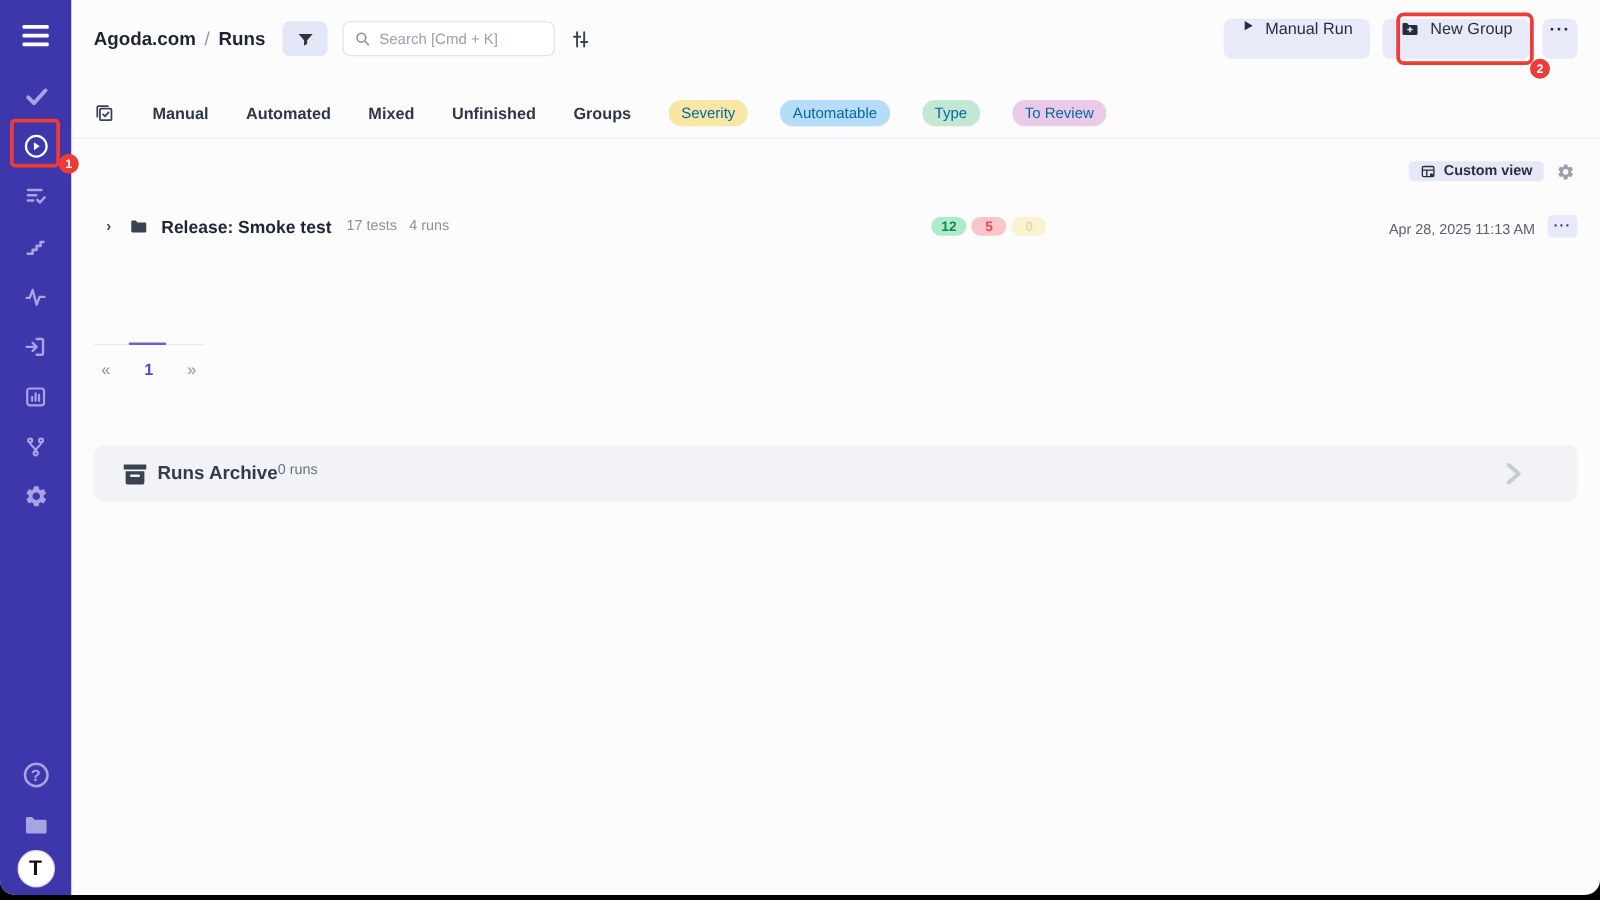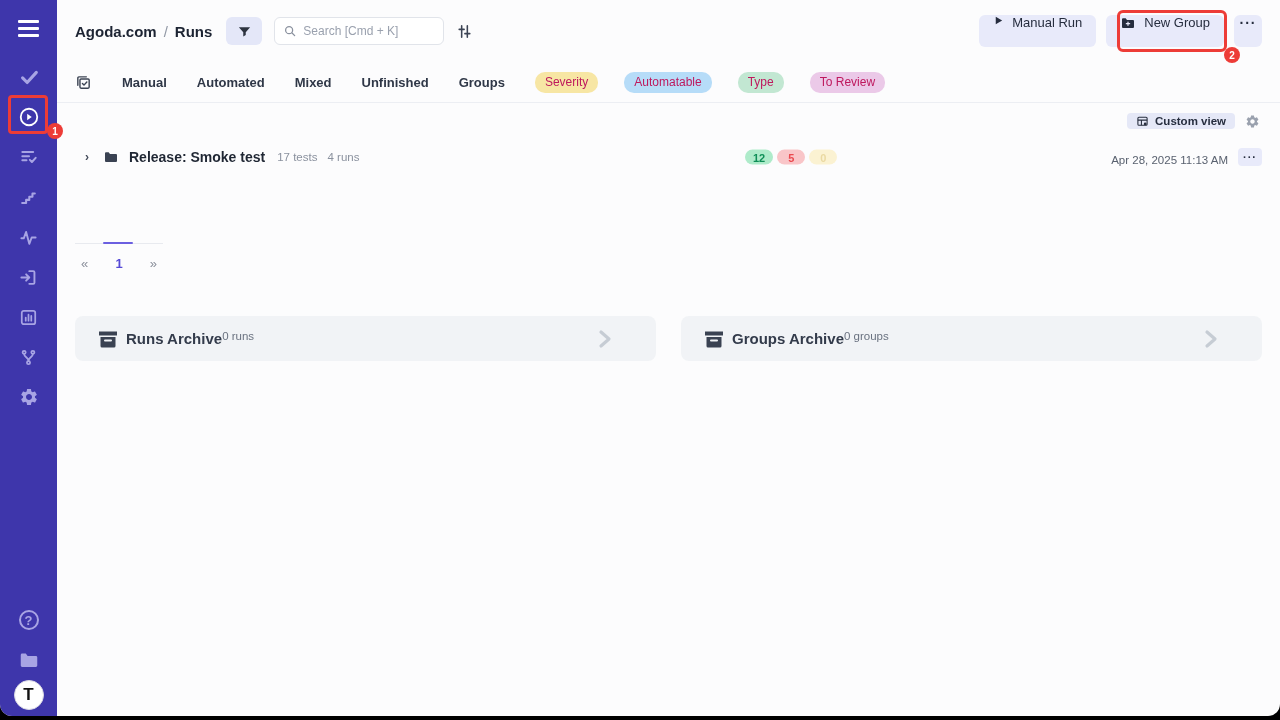--- a/index.html
+++ b/index.html
@@ -13,40 +13,40 @@
   .burger span { display:block; width:21px; height:3px; background:#fff; border-radius:1px; }
   .sb-item { width:100%; height:40px; display:flex; align-items:center; justify-content:center; color:#a8a4e4; cursor:pointer; }
   .sb-item.active { color:#ffffff; }
   .sb-item svg { display:block; }
   .sb-spacer { flex:1; }
   .help-circle { width:20px; height:20px; border:2px solid #a8a4e4; border-radius:50%; color:#a8a4e4; font-size:13px; font-weight:700; display:flex; align-items:center; justify-content:center; }
   .avatar { width:30px; height:30px; border-radius:50%; background:#fff; color:#111; display:flex; align-items:center; justify-content:center; font-weight:700; font-size:17px; margin-bottom:6px; border:1px solid #d9d9e3; }
   .sb-bottom-item { height:40px; display:flex; align-items:center; justify-content:center; width:100%; cursor:pointer; color:#a8a4e4; }
 
   
-  .main { flex:1; display:flex; flex-direction:column; min-width:0; position:relative; }
+  .main { flex:1; display:flex; flex-direction:column; min-width:0; position:relative;gap:8px; }
 
   .header { height:62px; display:flex; align-items:center; padding:0 18px; }
   .breadcrumb { display:flex; align-items:baseline; gap:7px; font-size:15px; font-weight:700; color:#1d2433; }
   .breadcrumb .sep { color:#9198a5; font-weight:400; }
   .filter-btn { width:36px; height:28px; margin-left:14px; background:#e4e7f8; border:none; border-radius:6px; display:flex; align-items:center; justify-content:center; cursor:pointer; }
   .search-wrap { position:relative; margin-left:12px; }
   .search-wrap svg { position:absolute; left:9px; top:7px; }
   .search-input { width:170px; height:28px; border:1px solid #e1e4ea; border-radius:6px; background:#fff; padding:0 8px 0 28px; font-size:12px; color:#333; outline:none; font-family:"Liberation Sans", sans-serif; }
   .search-input::placeholder { color:#9aa1ae; }
   .adjust-btn { margin-left:12px; background:none; border:none; cursor:pointer; display:flex; align-items:center; }
   .header-right { margin-left:auto; display:flex; align-items:center; gap:10px; }
   .btn { height:32px; background:#e8eafa; border:none; border-radius:6px; display:flex; align-items:flex-start; gap:8px; padding:0 14px; font-size:13px; font-weight:500; color:#262d3e; cursor:pointer; font-family:"Liberation Sans", sans-serif; }
   .btn-ellipsis { width:28px; padding:0; justify-content:center; font-size:14px; font-weight:700; letter-spacing:1px; }
 
   .filter-row { height:41px; display:flex; align-items:center; padding:0 18px; border-bottom:1px solid #eceef3; gap:30px; }
   .selectall { color:#3c4454; display:flex; align-items:center; cursor:pointer; }
   .ftab { font-size:13px; font-weight:600; color:#2f3747; cursor:pointer; }
   .fbadges { display:flex; gap:26px; align-items:center; }
-  .fbadge { height:21px; border-radius:10px; padding:4px 10px; display:flex; align-items:center; font-size:12px; color:#be185d; cursor:pointer; }
+  .fbadge { height:21px; border-radius:10px; padding:4px 10px; display:flex; align-items:center; font-size:12px; color:#0369a1; cursor:pointer; }
   .fbadge.severity { background:#f7e6a4; }
   .fbadge.automatable { background:#b6dcf8; }
   .fbadge.type { background:#c2e7d2; }
   .fbadge.review { background:#ebc9e8; }
 
   .toolbar-row { margin-top:6px; height:24px; display:flex; align-items:center; justify-content:flex-end; gap:10px; padding:0 20px; }
   .custom-view { height:16px; background:#e5e8f7; border:none; border-radius:4px; display:flex; align-items:center; gap:6px; padding:0 9px; font-size:11.5px; font-weight:600; color:#272e3f; cursor:pointer; font-family:"Liberation Sans", sans-serif; }
   .gear-btn { background:none; border:none; cursor:pointer; display:flex; color:#9aa1ae; }
 
   .release-row { margin-top:8px; height:32px; display:flex; align-items:center; padding:0 18px; position:relative; cursor:pointer; }
@@ -289,37 +289,20 @@
         <span class="card-text">
           <span class="card-title">Runs Archive</span>
           <span class="card-sub">0 runs</span>
         </span>
         <span class="card-chev">
           <svg width="24" height="24" viewBox="0 0 24 24" fill="none" stroke="currentColor" stroke-width="3.2" stroke-linecap="round" stroke-linejoin="round">
               <path d="M9 5l8 7-8 7"></path>
             </svg>
         </span>
       </div>
-      <div class="card">
-        <span class="card-icon">
-          <svg width="24" height="24" viewBox="0 0 24 24" fill="currentColor">
-              <path d="M3 4.5h18v4H3z"></path>
-              <path d="M4.5 10h15v9a1.5 1.5 0 01-1.5 1.5H6A1.5 1.5 0 014.5 19v-9zm4.5 2.5a1 1 0 000 2h6a1 1 0 000-2H9z"></path>
-            </svg>
-        </span>
-        <span class="card-text">
-          <span class="card-title">Groups Archive</span>
-          <span class="card-sub">0 groups</span>
-        </span>
-        <span class="card-chev">
-          <svg width="24" height="24" viewBox="0 0 24 24" fill="none" stroke="currentColor" stroke-width="3.2" stroke-linecap="round" stroke-linejoin="round">
-              <path d="M9 5l8 7-8 7"></path>
-            </svg>
-        </span>
-      </div>
     </div>
 
   </main>
 
   <div class="hl-box hl-sidebar"></div>
   <div class="hl-badge hl-badge-1">1</div>
   <div class="hl-box hl-newgroup"></div>
   <div class="hl-badge hl-badge-2">2</div>
 
 </div>

